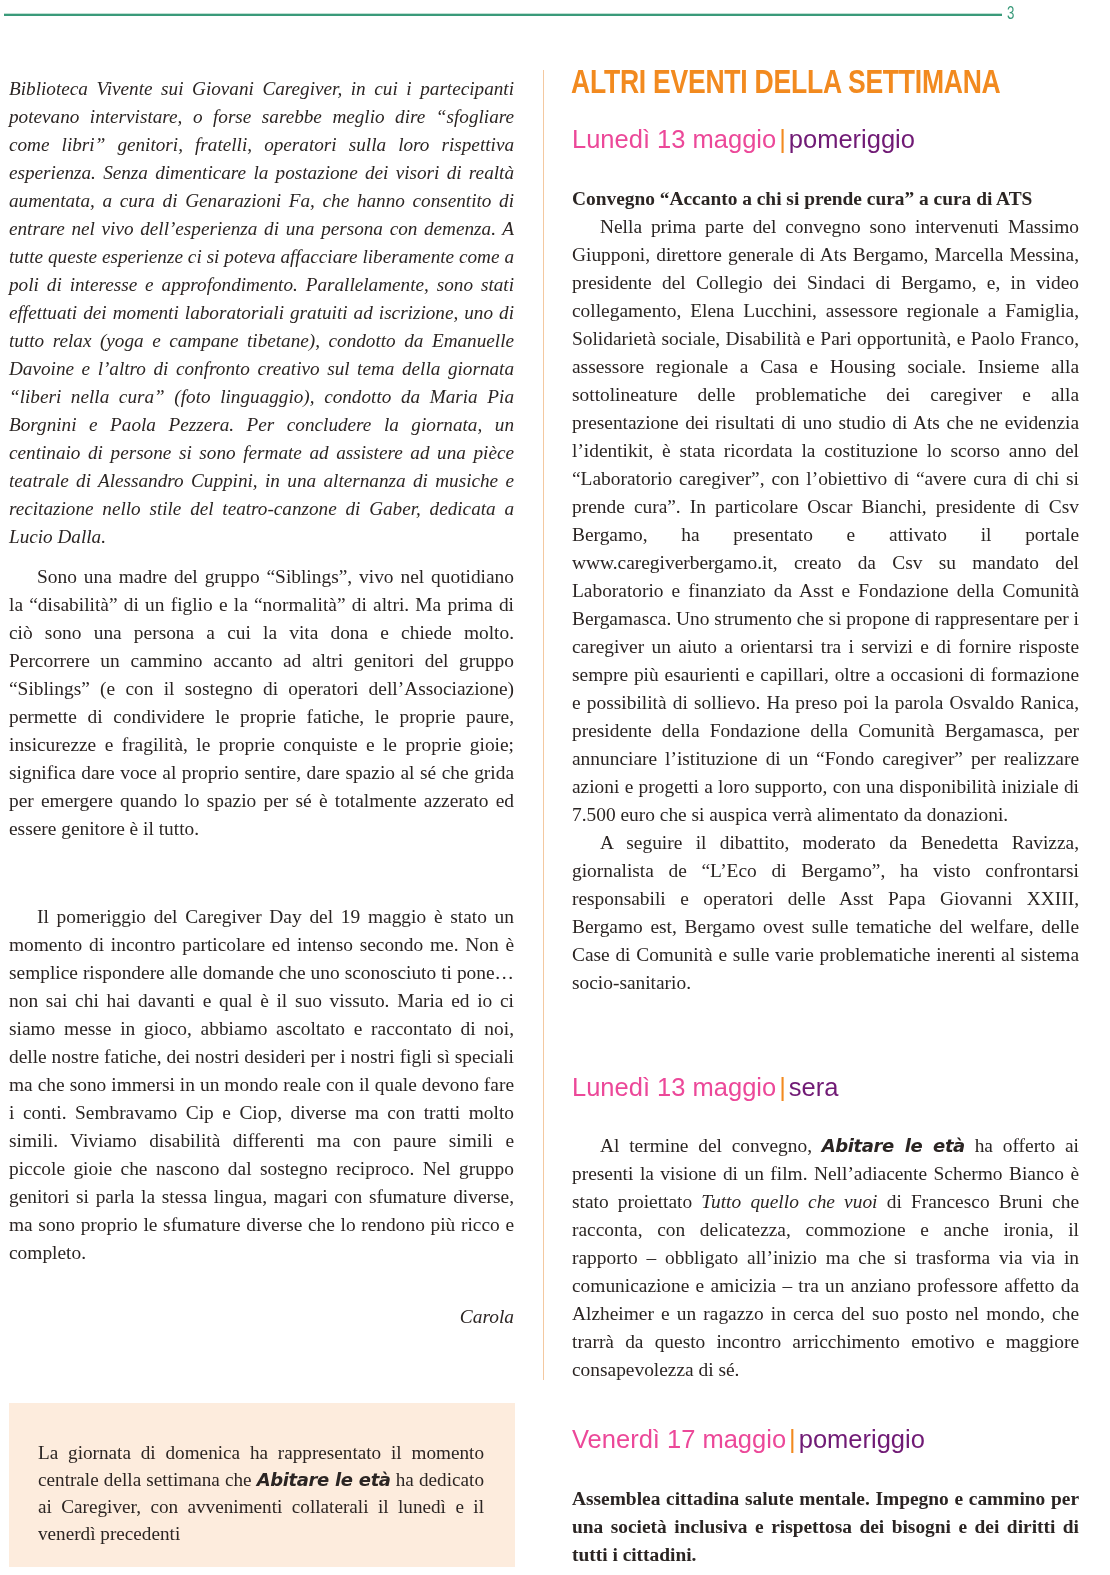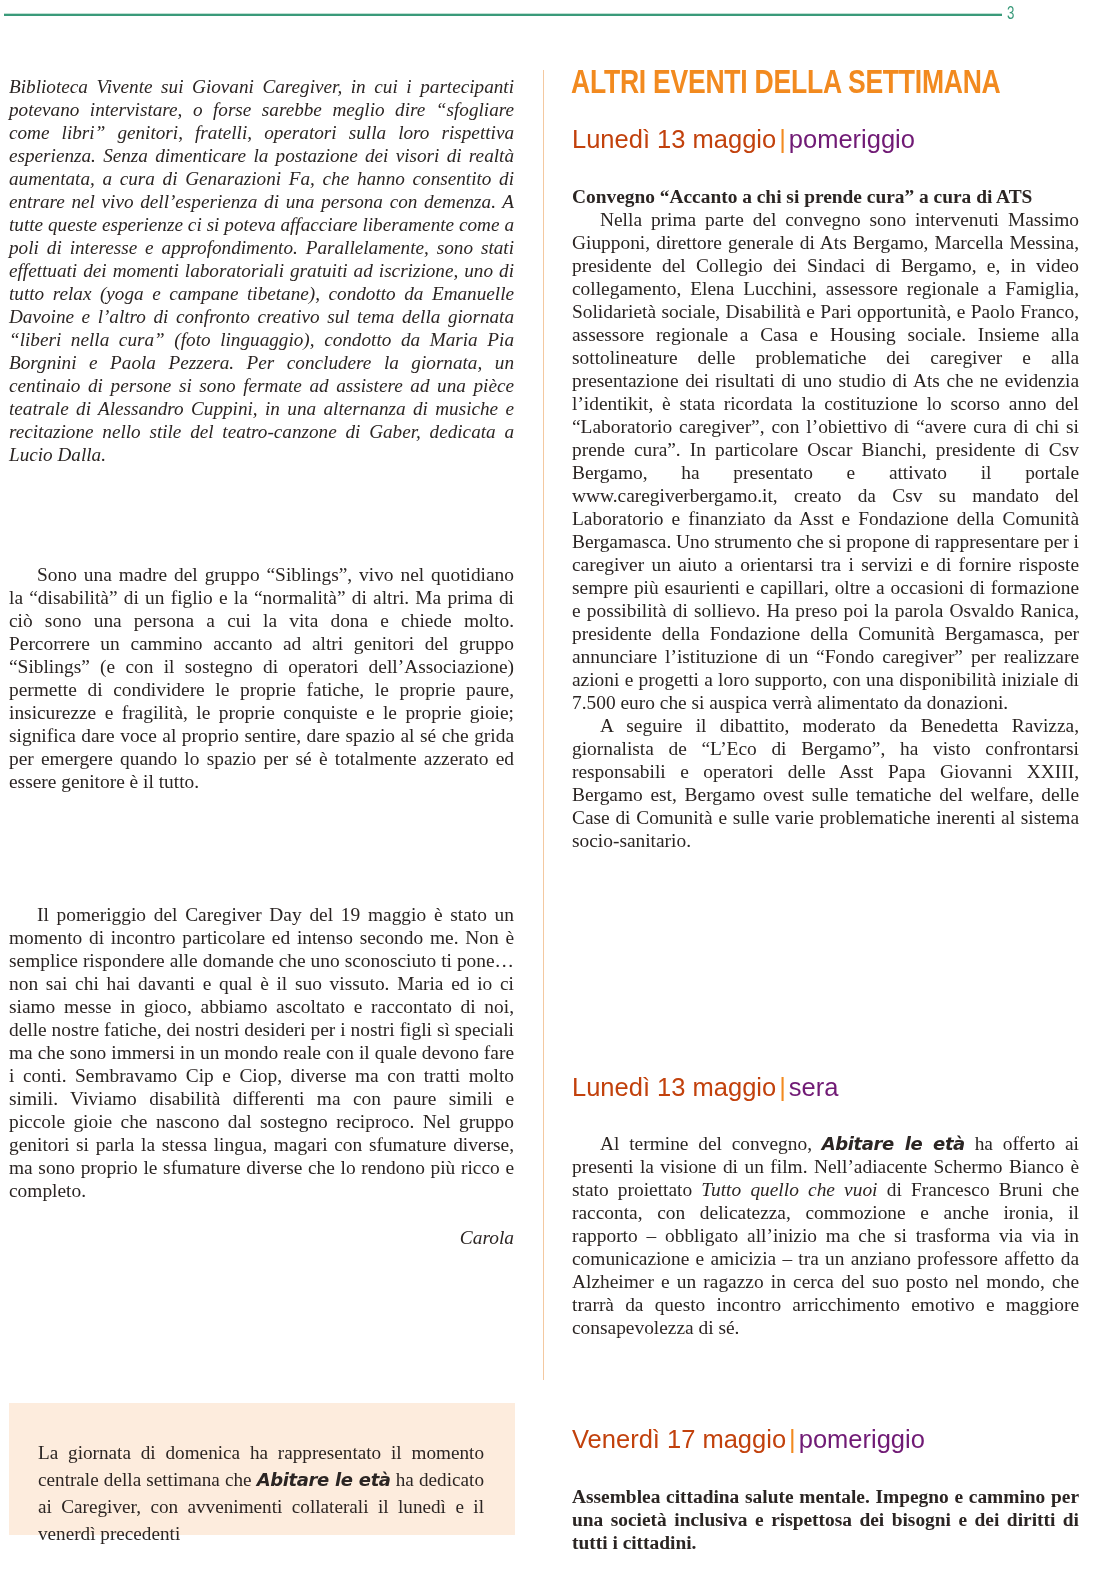--- a/index.html
+++ b/index.html
@@ -1,32 +1,32 @@
 <!DOCTYPE html>
 <html><head>
 <meta charset="utf-8">
 <style>
   html, body { margin: 0; padding: 0; background: #ffffff; }
   body { width: 1110px; height: 1575px; position: relative; overflow: hidden; color: #2b2523; }
   .rule { position: absolute; left: 4px; top: 13px; width: 998px; height: 2px; background: #3a9a7a; border-top: 1px solid #bfe0d3; }
   .pagenum { position: absolute; left: 1007px; top: 2px; width: 30px; font-family: "Liberation Sans", sans-serif; font-size: 19px; color: #3a9a7a; transform: scaleX(0.7); transform-origin: left top; }
   .col-divider { position: absolute; left: 543px; top: 70px; width: 1px; height: 1310px; background: #f4c9a1; }
-  .col { position: absolute; font-family: "Liberation Serif", serif; font-size: 19.4px; line-height: 23px; text-align: justify; }
+  .col { position: absolute; font-family: "Liberation Serif", serif; font-size: 19.4px; line-height: 28px; text-align: justify; }
   .left { left: 9px; width: 505px; }
   .right { left: 572px; width: 507px; }
   p { margin: 0; }
   .ital { font-style: italic; font-size: 19.2px; }
   .indent { text-indent: 28px; }
   .sig { text-align: right; font-style: italic; }
-  .box { position: absolute; left: 9px; top: 1403px; width: 506px; height: 132px; background: #fdecdd; }
+  .box { position: absolute; left: 9px; top: 1403px; width: 506px; height: 164px; background: #fdecdd; }
   .box-text { position: absolute; left: 29px; top: 36px; width: 446px; font-family: "Liberation Serif", serif; font-size: 19.2px; line-height: 27px; text-align: justify; color: #2b2523; }
   .brand { font-family: "DejaVu Sans", sans-serif; font-weight: bold; font-style: italic; font-size: 18px; letter-spacing: -0.4px; }
   .big-title { position: absolute; left: 571px; top: 62px; font-family: "Liberation Sans", sans-serif; font-weight: bold; font-size: 34px; color: #f28a1f; transform: scaleX(0.78); transform-origin: left top; white-space: nowrap; letter-spacing: -0.3px; }
   .ev-head { position: absolute; left: 572px; font-family: "Liberation Sans", sans-serif; font-size: 25.5px; white-space: nowrap; }
-  .ev-day { color: #c2410c; }
+  .ev-day { color: #ec4899; }
   .ev-bar { color: #f28a1f; margin: 0 3px; }
   .ev-time { color: #701a75; }
   .bold { font-weight: bold; }
 </style>
 </head>
 <body>
 
 <div class="rule"></div>
 <div class="pagenum">3</div>
 <div class="col-divider"></div>
@@ -34,21 +34,21 @@
 <div class="col left" style="top:75px;">
   <p class="ital" style="hyphens:auto;" lang="it">Biblioteca Vivente sui Giovani Caregiver, in cui i partecipanti potevano intervistare, o forse sarebbe meglio dire “sfogliare come libri” genitori, fratelli, operatori sulla loro rispettiva esperienza. Senza dimenticare la postazione dei visori di realtà aumentata, a cura di Genarazioni Fa, che hanno consentito di entrare nel vivo dell’esperienza di una persona con demenza. A tutte queste esperienze ci si poteva affacciare liberamente come a poli di interesse e approfondimento. Parallelamente, sono stati effettuati dei momenti laboratoriali gratuiti ad iscrizione, uno di tutto relax (yoga e campane tibetane), condotto da Emanuelle Davoine e l’altro di confronto creativo sul tema della giornata “liberi nella cura” (foto linguaggio), condotto da Maria Pia Borgnini e Paola Pezzera. Per concludere la giornata, un centinaio di persone si sono fermate ad assistere ad una pièce teatrale di Alessandro Cuppini, in una alternanza di musiche e recitazione nello stile del teatro-canzone di Gaber, dedicata a Lucio Dalla.</p>
 </div>
 
 <div class="col left" style="top:563px;">
   <p class="indent" lang="it" style="hyphens:auto;">Sono una madre del gruppo “Siblings”, vivo nel quotidiano la “disabilità” di un figlio e la “normalità” di altri. Ma prima di ciò sono una persona a cui la vita dona e chiede molto. Percorrere un cammino accanto ad altri genitori del gruppo “Siblings” (e con il sostegno di operatori dell’Associazione) permette di condividere le proprie fatiche, le proprie paure, insicurezze e fragilità, le proprie conquiste e le proprie gioie; significa dare voce al proprio sentire, dare spazio al sé che grida per emergere quando lo spazio per sé è totalmente azzerato ed essere genitore è il tutto.</p>
 </div>
 
 <div class="col left" style="top:903px;">
   <p class="indent" lang="it" style="hyphens:auto;">Il pomeriggio del Caregiver Day del 19 maggio è stato un momento di incontro particolare ed intenso secondo me. Non è semplice rispondere alle domande che uno sconosciuto ti pone… non sai chi hai davanti e qual è il suo vissuto. Maria ed io ci siamo messe in gioco, abbiamo ascoltato e raccontato di noi, delle nostre fatiche, dei nostri desideri per i nostri figli sì speciali ma che sono immersi in un mondo reale con il quale devono fare i conti. Sembravamo Cip e Ciop, diverse ma con tratti molto simili. Viviamo disabilità differenti ma con paure simili e piccole gioie che nascono dal sostegno reciproco. Nel gruppo genitori si parla la stessa lingua, magari con sfumature diverse, ma sono proprio le sfumature diverse che lo rendono più ricco e completo.</p>
-  <p class="sig" style="margin-top:24px;text-align:right;">Carola</p>
+  <p class="sig" style="margin-top:36px;text-align:right;">Carola</p>
 </div>
 
 <div class="box">
   <p class="box-text" lang="it" style="hyphens:auto;"><span>La giornata di domenica ha rappresentato il momento centrale della settimana che </span><span class="brand">Abitare le età</span><span> ha dedicato ai Caregiver, con avvenimenti collaterali il lunedì e il venerdì precedenti</span></p>
 </div>
 
 <div class="big-title">ALTRI EVENTI DELLA SETTIMANA</div>
 
 <div class="ev-head" style="top:125px;">
   <span class="ev-day">Lunedì 13 maggio</span><span class="ev-bar">|</span><span class="ev-time">pomeriggio</span>

